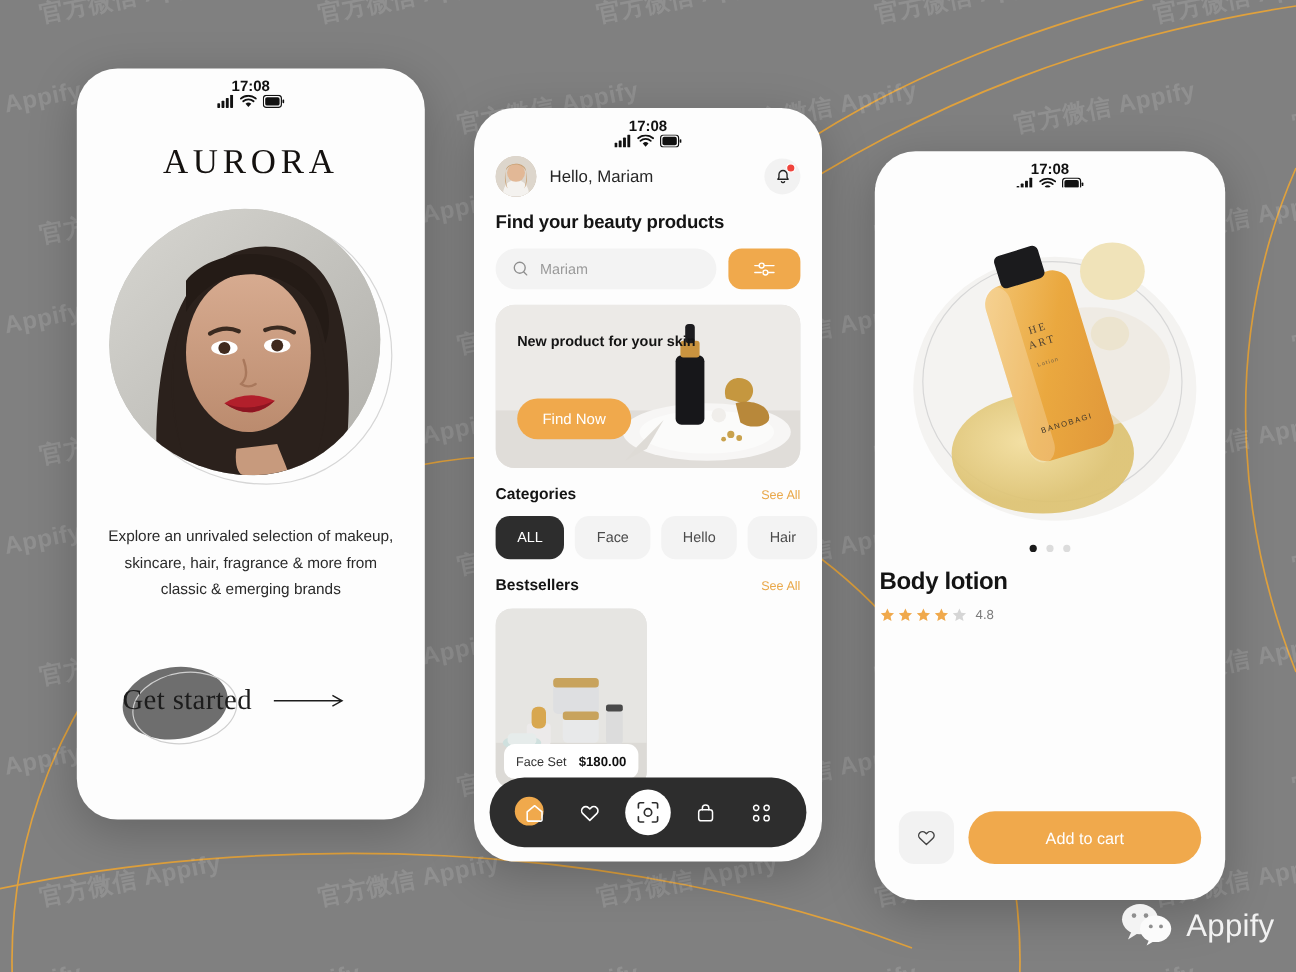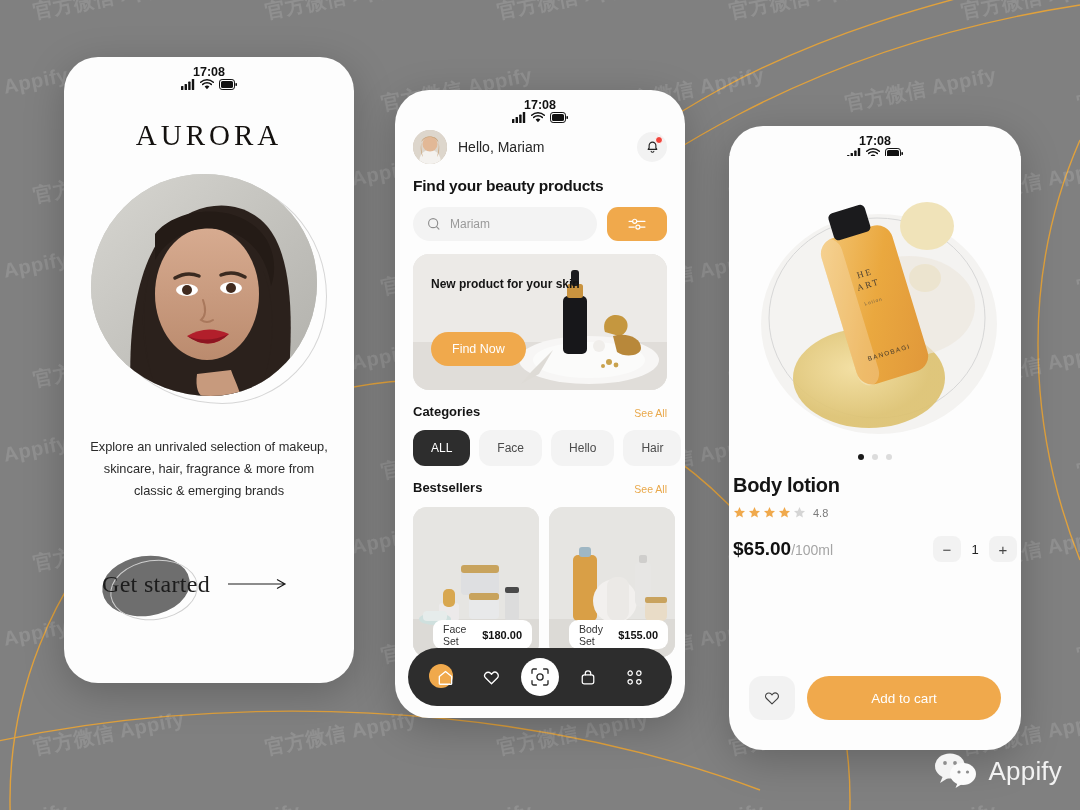--- a/index.html
+++ b/index.html
@@ -193,21 +193,21 @@
   }
   .cat.active { background: #2d2d2d; color: #fff; }
   #p2-cards { display: flex; gap: 10px; margin-top: 12px; }
   .pcard {
     width: 126px; height: 150px; flex: none;
     border-radius: 14px; overflow: hidden; position: relative;
     background: linear-gradient(160deg,#e4e3e1,#d9d7d4);
   }
   .pcard-art { position: absolute; inset: 0; }
   .pcard-label {
-    position: absolute; left: 20px; right: 7px; bottom: 8px;
+    position: absolute; left: 7px; right: 7px; bottom: 8px;
     height: 29px; background: #fff; border-radius: 9px;
     display: flex; align-items: center; justify-content: space-between;
     padding: 0 10px;
   }
   .pcard-name { font-size: 10.5px; color: #333; }
   .pcard-price { font-size: 11px; font-weight: 700; color: #111; }
   #p2-nav {
     position: absolute; left: 13px; right: 13px; bottom: 12px;
     height: 58px; background: #2d2d2d; border-radius: 29px;
     display: flex; align-items: center; justify-content: space-around;
@@ -547,38 +547,20 @@
           <rect x="92" y="84" width="14" height="30" rx="4" fill="#dcdcdc"></rect>
           <rect x="92" y="80" width="14" height="6" rx="2" fill="#4a4a4a"></rect>
           <ellipse cx="22" cy="112" rx="16" ry="6" fill="#cfe0de"></ellipse>
           <rect x="10" y="104" width="24" height="10" rx="4" fill="#e6eceb"></rect>
         </svg>
         <div class="pcard-label">
           <span class="pcard-name">Face Set</span>
           <span class="pcard-price">$180.00</span>
         </div>
       </div>
-      <div class="pcard">
-        <svg class="pcard-art" viewBox="0 0 126 150" preserveAspectRatio="xMidYMid slice">
-          <rect width="126" height="150" fill="#e6e5e2"></rect>
-          <rect y="112" width="126" height="38" fill="#dcdad6"></rect>
-          <rect x="24" y="48" width="24" height="66" rx="5" fill="#d99f46"></rect>
-          <rect x="30" y="40" width="12" height="10" rx="3" fill="#9fb7c4"></rect>
-          <ellipse cx="66" cy="94" rx="22" ry="22" fill="#f2f0ee"></ellipse>
-          <rect x="58" y="70" width="22" height="44" rx="9" fill="#ebe9e6"></rect>
-          <rect x="86" y="54" width="16" height="46" rx="6" fill="#e7e6e4"></rect>
-          <rect x="90" y="48" width="8" height="8" rx="2" fill="#cfcecc"></rect>
-          <rect x="96" y="94" width="22" height="20" rx="5" fill="#e9dcc7"></rect>
-          <rect x="96" y="90" width="22" height="6" rx="2" fill="#c9a35e"></rect>
-        </svg>
-        <div class="pcard-label">
-          <span class="pcard-name">Body Set</span>
-          <span class="pcard-price">$155.00</span>
-        </div>
-      </div>
 
     </div>
   </div>
 
   <div id="p2-nav">
     <div class="navbtn">
       <div id="nav-home-glow"></div>
       <svg width="19" height="19" viewBox="0 0 20 20" style="position:relative">
         <path d="M3.5 9 10 3.6 16.5 9v7.2a.9.9 0 0 1-.9.9H4.4a.9.9 0 0 1-.9-.9z" stroke="#fff" stroke-width="1.4" fill="none" stroke-linejoin="round"></path>
       </svg>
@@ -694,31 +676,20 @@
             <path d="M8 1.3 10 5.7l4.8.5-3.6 3.3 1 4.7L8 11.8 3.8 14.2l1-4.7L1.2 6.2l4.8-.5z" fill="#f0a94c"></path>
           </svg>
         <svg width="13" height="13" viewBox="0 0 16 16">
             <path d="M8 1.3 10 5.7l4.8.5-3.6 3.3 1 4.7L8 11.8 3.8 14.2l1-4.7L1.2 6.2l4.8-.5z" fill="#d5d5d5"></path>
           </svg>
       </span>
       <span id="p3-rate-val">4.8</span>
     </div>
 
 
-    <div id="p3-price-row">
-      <div id="p3-price-grp">
-        <span id="p3-price">$65.00</span>
-        <span id="p3-unit">/100ml</span>
-      </div>
-      <div id="p3-step">
-        <button class="stepbtn">−</button>
-        <span id="p3-qty">1</span>
-        <button class="stepbtn">+</button>
-      </div>
-    </div>
   </div>
 
   <div id="p3-actions">
     <div id="p3-fav">
       <svg width="18" height="18" viewBox="0 0 20 20">
         <path d="M10 16.5 3.9 10.6a3.6 3.6 0 0 1 5.1-5.1l1 1 1-1a3.6 3.6 0 0 1 5.1 5.1z" stroke="#444" stroke-width="1.3" fill="none" stroke-linejoin="round"></path>
       </svg>
     </div>
     <button id="p3-cart">Add to cart</button>
   </div>

